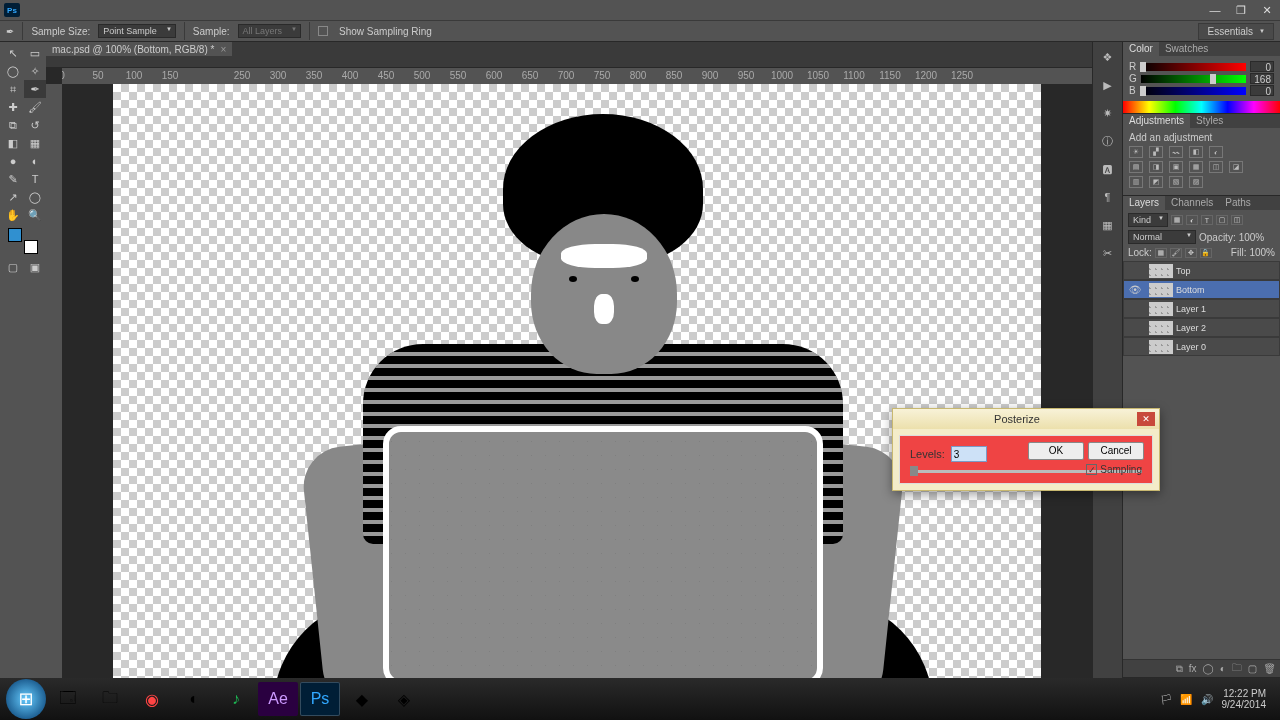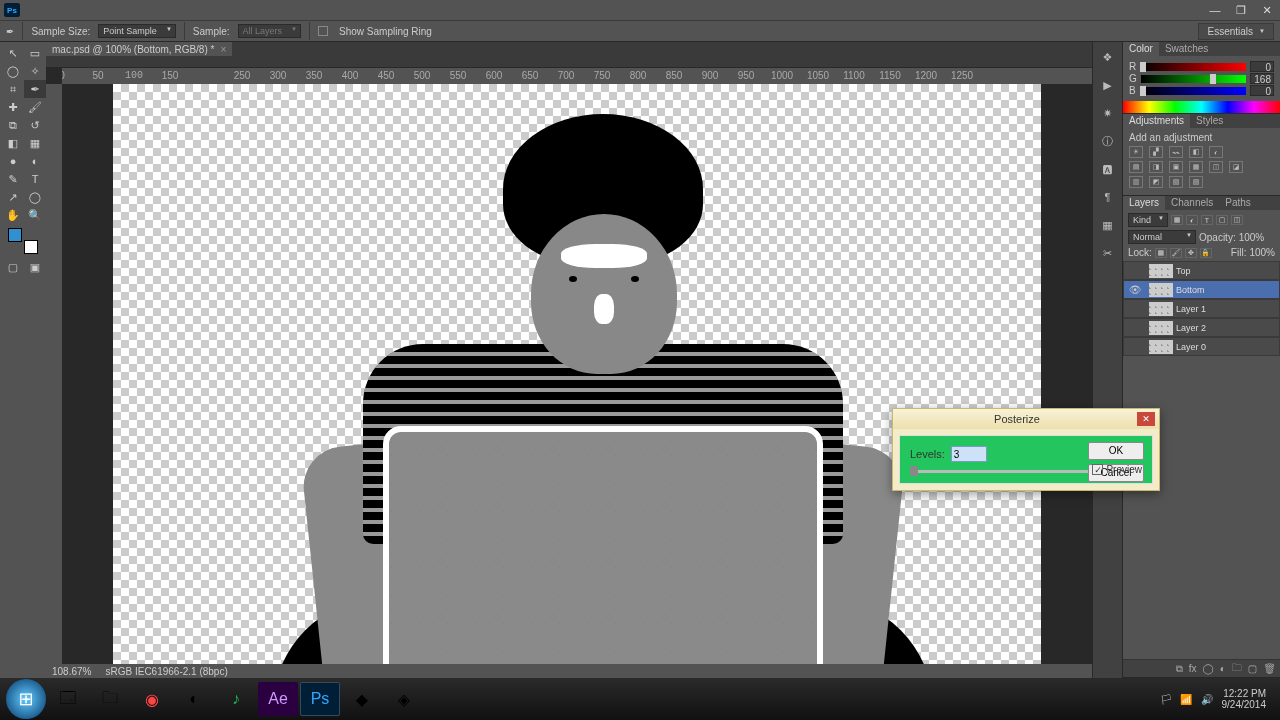--- a/index.html
+++ b/index.html
@@ -77,27 +77,27 @@
 .layer{display:flex;align-items:center;height:19px;border:1px solid #3a3a3a;background:#4a4a4a}
 .layer.sel{background:#4b6eaf}
 .layer .eye{width:22px;text-align:center;color:#ccc;font-size:10px}
 .layer .thumb{width:24px;height:14px;background:#ccc;margin:0 3px;background-image:linear-gradient(45deg,#999 25%,transparent 25%);background-size:6px 6px}
 .layer .name{flex:1;color:#ddd;font-size:9px}
 .layer-footer{height:18px;background:#414141;border-top:1px solid #333;display:flex;align-items:center;justify-content:flex-end;gap:6px;padding:0 4px;color:#aaa;font-size:10px}
 .dialog{position:absolute;top:408px;left:892px;width:268px;background:#f4ecc9;border:1px solid #c8b870;box-shadow:0 3px 10px rgba(0,0,0,.4)}
 .dlg-title{height:20px;display:flex;align-items:center;padding:0 4px;background:linear-gradient(#f8f2d8,#ece0ac)}
 .dlg-title span{flex:1;text-align:center;color:#333;font-size:11px}
 .dlg-close{width:18px;height:14px;background:#c8493b;color:#fff;display:flex;align-items:center;justify-content:center;font-size:9px}
-.dlg-body{background:#22c55e;margin:6px;padding:10px;position:relative;border:1px solid #ddd}
+.dlg-body{background:#ef4444;margin:6px;padding:10px;position:relative;border:1px solid #ddd}
 .dlg-row{display:flex;align-items:center;gap:6px}
 .dlg-row label{color:#333;font-size:11px}
 .dlg-row input{width:36px;height:16px;border:1px solid #7a9ac7;background:#cde1f7;padding:0 2px;font-size:10px}
 .dlg-slider{height:3px;background:#bbb;margin:8px 0 0;position:relative}
 .dlg-slider .th{position:absolute;left:0;top:-4px;width:8px;height:10px;background:#888}
-.dlg-btns{position:absolute;right:8px;top:6px;display:flex;flex-direction:column;gap:4px}
+.dlg-btns{position:absolute;right:8px;top:6px;display:flex;flex-direction:row;gap:4px}
 .dlg-btn{width:56px;height:18px;border:1px solid #888;background:#eee;text-align:center;line-height:16px;font-size:10px;border-radius:2px}
 .dlg-preview{position:absolute;right:10px;bottom:8px;display:flex;align-items:center;gap:3px;font-size:10px;color:#333}
 .dlg-preview .cb{width:11px;height:11px;border:1px solid #666;display:flex;align-items:center;justify-content:center;font-size:9px;color:#333}
 .taskbar{position:absolute;bottom:0;left:0;right:0;height:42px;background:linear-gradient(#2a2a2a,#111);display:flex;align-items:center;padding:0 6px;gap:2px}
 .start{width:40px;height:40px;border-radius:50%;background:radial-gradient(circle,#6cf,#036);display:flex;align-items:center;justify-content:center;font-size:18px;color:#fff}
 .tbicon{width:40px;height:34px;display:flex;align-items:center;justify-content:center;font-size:16px;border-radius:2px}
 .tbicon.active{background:rgba(255,255,255,.12);box-shadow:inset 0 0 0 1px rgba(255,255,255,.2)}
 .tray{margin-left:auto;display:flex;align-items:center;gap:8px;color:#ccc;font-size:10px;padding-right:8px}
 .tray .clock{text-align:right;line-height:11px}
 </style>
@@ -167,21 +167,21 @@
   <div class="doc-area">
     <div class="tabbar">
       <div class="doctab">
         <span>mac.psd @ 100% (Bottom, RGB/8) *</span>
         <span class="x">×</span>
       </div>
     </div>
     <div class="ruler-h" id="rulerH">
         <span style="left: 0px;">0</span>
         <span style="left: 36px;">50</span>
-        <span style="left: 72px; font-family: Liberation Mono, monospace;">100</span>
+        <span style="left: 72px;">100</span>
         <span style="left: 108px;">150</span>
         <span style="left: 154px; margin-top: 44px;">200</span>
         <span style="left: 180px;">250</span>
         <span style="left: 216px;">300</span>
         <span style="left: 252px;">350</span>
         <span style="left: 288px;">400</span>
         <span style="left: 324px;">450</span>
         <span style="left: 360px;">500</span>
         <span style="left: 396px;">550</span>
         <span style="left: 432px;">600</span>
@@ -219,24 +219,20 @@
             <div class="face">
                 <div class="fore"></div>
                 <div class="eye e1"></div>
                 <div class="eye e2"></div>
                 <div class="nose"></div>
               </div>
           </div>
         </div>
       </div>
     </div>
-    <div class="statusbar">
-      <span>108.67%</span>
-      <span>sRGB IEC61966-2.1 (8bpc)</span>
-    </div>
   </div>
 
   <div class="iconstrip">
     <div>❖</div>
     <div>▶</div>
     <div>✷</div>
     <div>ⓘ</div>
     <div>🅰</div>
     <div>¶</div>
     <div>▦</div>
@@ -386,21 +382,21 @@
     </div>
     <div class="dlg-slider">
         <div class="th"></div>
       </div>
     <div class="dlg-btns">
       <div class="dlg-btn">OK</div>
       <div class="dlg-btn">Cancel</div>
     </div>
     <div class="dlg-preview">
       <div class="cb">✓</div>
-      <span>Preview</span>
+      <span>Sampling</span>
     </div>
   </div>
 </div>
 
 <div class="taskbar">
   <div class="start">⊞</div>
   <div class="tbicon">🗔</div>
   <div class="tbicon">🗀</div>
   <div class="tbicon" style="color:#f44">◉</div>
   <div class="tbicon">◐</div>

